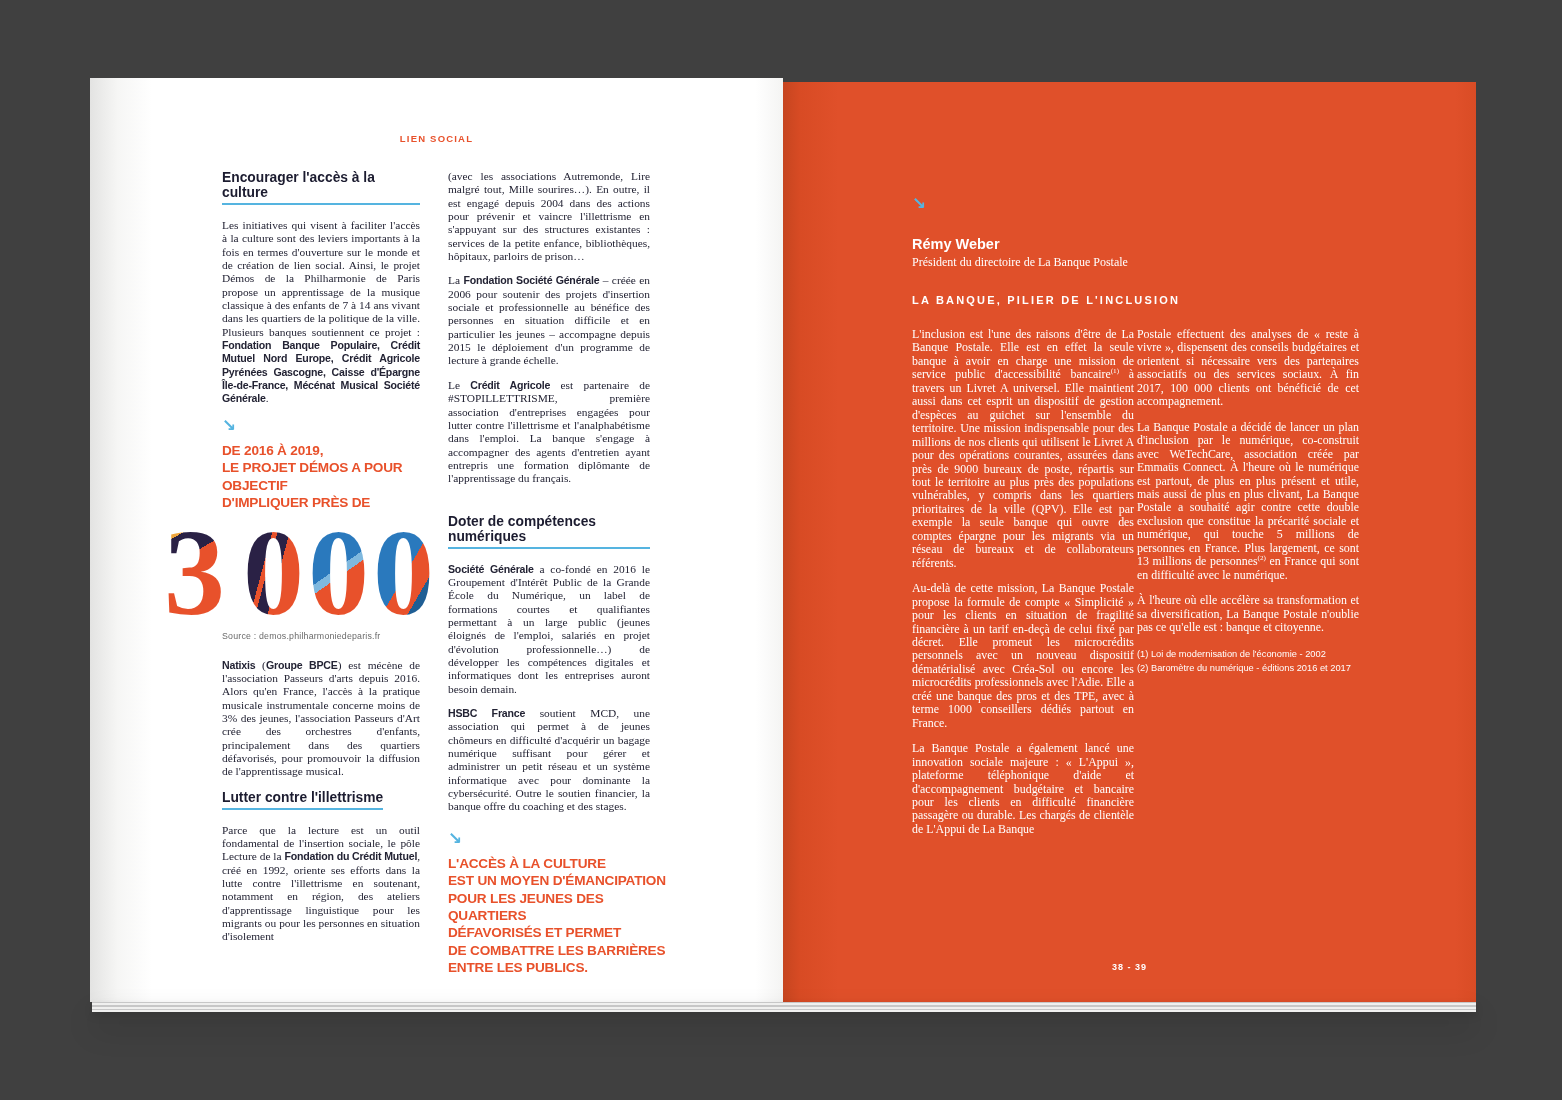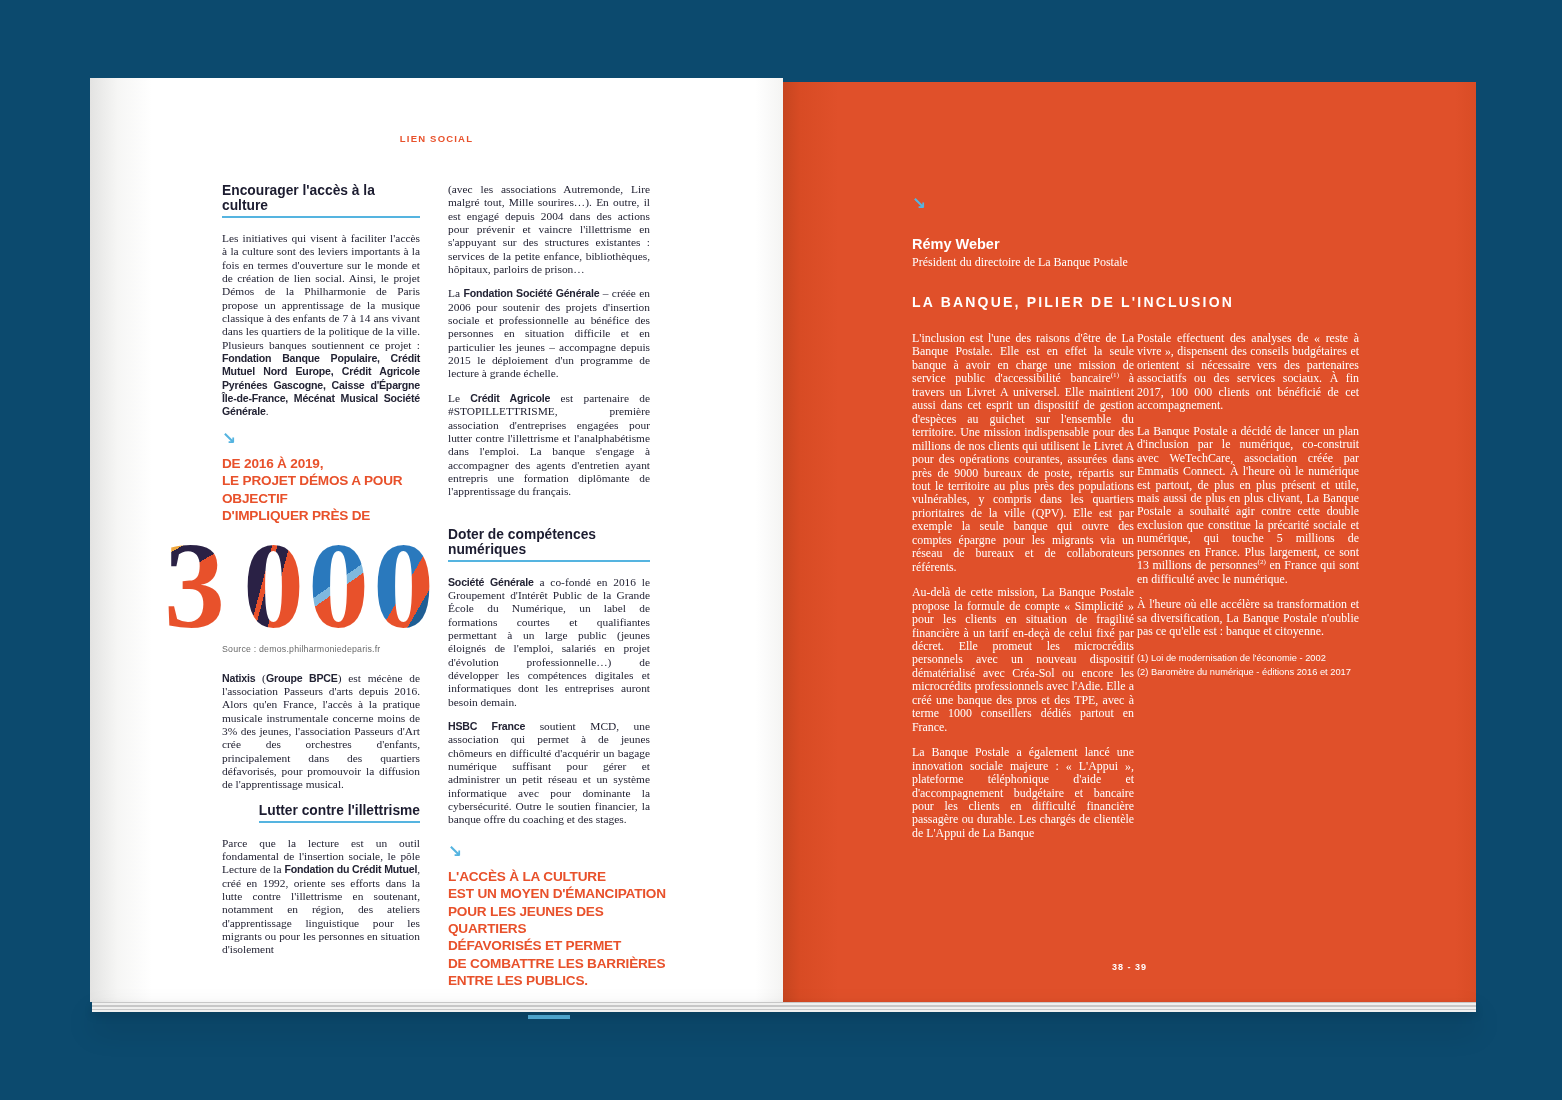--- a/index.html
+++ b/index.html
@@ -1,38 +1,38 @@
 <!DOCTYPE html>
 <html lang="fr"><head>
 <meta charset="utf-8">
 <style>
   * { margin:0; padding:0; box-sizing:border-box; }
   body { background:#fbfbfa; }
-  .stage { position:relative; width:1562px; height:1100px; background:#0c4a6e; overflow:hidden;
+  .stage { position:relative; width:1562px; height:1100px; background:#404040; overflow:hidden;
            font-family:"Liberation Serif", serif; }
 
   
   .page { position:absolute; top:78px; height:924px; }
   .page-left { left:90px; width:693px;
     background:linear-gradient(90deg,#e3e3e2 0%,#f6f6f5 4%,#ffffff 9%,#ffffff 96%,#f4f4f3 100%);
   }
   .page-right { left:783px; top:82px; height:920px; color:#ffffff;
     width:693px;
     background:linear-gradient(90deg,#c64520 0%,#d84b24 2.5%,#e0502a 8%,#e0502a 97%,#d94c25 100%);
   }
   .page-stack { position:absolute; left:92px; top:1002px; width:1384px; height:10px;
     background:repeating-linear-gradient(180deg,#c7c7c7 0 1.2px,#f0f0ef 1.2px 3.4px);
     box-shadow:0 16px 30px rgba(0,0,0,.20), 0 4px 8px rgba(0,0,0,.12);
   }
 
   
   .section-label { position:absolute; left:0; right:0; top:55px; text-align:center;
     font-family:"Liberation Sans", sans-serif; font-weight:700; font-size:9.5px;
     letter-spacing:1.2px; color:#e8512b; }
-  .lp-columns { position:absolute; left:132px; top:105px; width:430px; display:flex; gap:28px; }
+  .lp-columns { position:absolute; left:132px; top:92px; width:430px; display:flex; gap:28px; }
   .col-1 { width:198px; }
   .col-2 { width:202px; }
 
   h3.runhead { font-family:"Liberation Sans", sans-serif; font-weight:700; font-size:13.8px;
     color:#1c1c30; margin-bottom:14px; }
   h3.runhead span { display:inline-block; border-bottom:2.5px solid #55b4e0; padding-bottom:3px; }
 
   .body { font-size:11.4px; line-height:1.17; color:#232334; text-align:justify;
     hyphens:auto; -webkit-hyphens:auto; margin-bottom:11px; }
   .body .bs { font-family:"Liberation Sans", sans-serif; font-weight:700; font-size:.93em;
@@ -62,21 +62,21 @@
     margin:2px 0 18px 0; letter-spacing:.2px; }
 
   .callout-block { margin-top:16px; }
   .blue-rule { width:42px; height:3.5px; background:#55b4e0; margin:26px auto 0 auto; }
 
   
   .rp-inner { position:absolute; left:129px; top:113px; width:458px; }
   .author-name { font-family:"Liberation Sans", sans-serif; font-weight:700; font-size:14.5px;
     margin-top:24px; }
   .author-title { font-size:12px; margin-top:3px; }
-  .rp-heading { font-family:"Liberation Sans", sans-serif; font-weight:700; font-size:14px;
+  .rp-heading { font-family:"Liberation Sans", sans-serif; font-weight:700; font-size:11px;
     letter-spacing:2.2px; margin-top:24px; }
   .rp-columns { display:flex; gap:3px; margin-top:22px; }
   .rp-col { width:222px; }
   .rbody { font-size:11.9px; line-height:1.13; color:#ffffff; text-align:justify;
     hyphens:auto; -webkit-hyphens:auto; margin-bottom:12px; }
   .rbody sup { font-size:.6em; line-height:0; }
   .footnotes { font-family:"Liberation Sans", sans-serif; font-size:9.3px; line-height:1.55;
     margin-top:10px; }
   .pagenum { position:absolute; left:0; right:0; bottom:30px; text-align:center;
     font-family:"Liberation Sans", sans-serif; font-weight:700; font-size:9px;
@@ -105,21 +105,21 @@
           <span class="digit d-3">3</span>
           <span class="digit d-01">0</span>
           <span class="digit d-02">0</span>
           <span class="digit d-03">0</span>
         </div>
 
         <div class="source-line">Source : demos.philharmoniedeparis.fr</div>
 
         <p class="body"><span class="bs">Natixis</span><span> (</span><span class="bs">Groupe BPCE</span><span>) est mécène de l'association Passeurs d'arts depuis 2016. Alors qu'en France, l'accès à la pratique musicale instrumentale concerne moins de 3% des jeunes, l'association Passeurs d'Art crée des orchestres d'enfants, principalement dans des quartiers défavorisés, pour promouvoir la diffusion de l'apprentissage musical.</span></p>
 
-        <h3 class="runhead" style="margin-top:8px;text-align:right;"><span>Lutter contre l'illettrisme</span></h3>
+        <h3 class="runhead" style="margin-top:8px;"><span>Lutter contre l'illettrisme</span></h3>
         <p class="body"><span>Parce que la lecture est un outil fondamental de l'insertion sociale, le pôle Lecture de la </span><span class="bs">Fondation du Crédit Mutuel</span><span>, créé en 1992, oriente ses efforts dans la lutte contre l'illettrisme en soutenant, notamment en région, des ateliers d'apprentissage linguistique pour les migrants ou pour les personnes en situation d'isolement</span></p>
       </div>
 
       <div class="col-2">
         <p class="body"><span>(avec les associations Autremonde, Lire malgré tout, Mille sourires…). En outre, il est engagé depuis 2004 dans des actions pour prévenir et vaincre l'illettrisme en s'appuyant sur des structures existantes : services de la petite enfance, bibliothèques, hôpitaux, parloirs de prison…</span></p>
         <p class="body"><span>La </span><span class="bs">Fondation Société Générale</span><span> – créée en 2006 pour soutenir des projets d'insertion sociale et professionnelle au bénéfice des personnes en situation difficile et en particulier les jeunes – accompagne depuis 2015 le déploiement d'un programme de lecture à grande échelle.</span></p>
         <p class="body"><span>Le </span><span class="bs">Crédit Agricole</span><span> est partenaire de #STOPILLETTRISME, première association d'entreprises engagées pour lutter contre l'illettrisme et l'analphabétisme dans l'emploi. La banque s'engage à accompagner des agents d'entretien ayant entrepris une formation diplômante de l'apprentissage du français.</span></p>
 
         <h3 class="runhead" style="margin-top:28px;"><span>Doter de compétences numériques</span></h3>
         <p class="body"><span class="bs">Société Générale</span><span> a co-fondé en 2016 le Groupement d'Intérêt Public de la Grande École du Numérique, un label de formations courtes et qualifiantes permettant à un large public (jeunes éloignés de l'emploi, salariés en projet d'évolution professionnelle…) de développer les compétences digitales et informatiques dont les entreprises auront besoin demain.</span></p>

